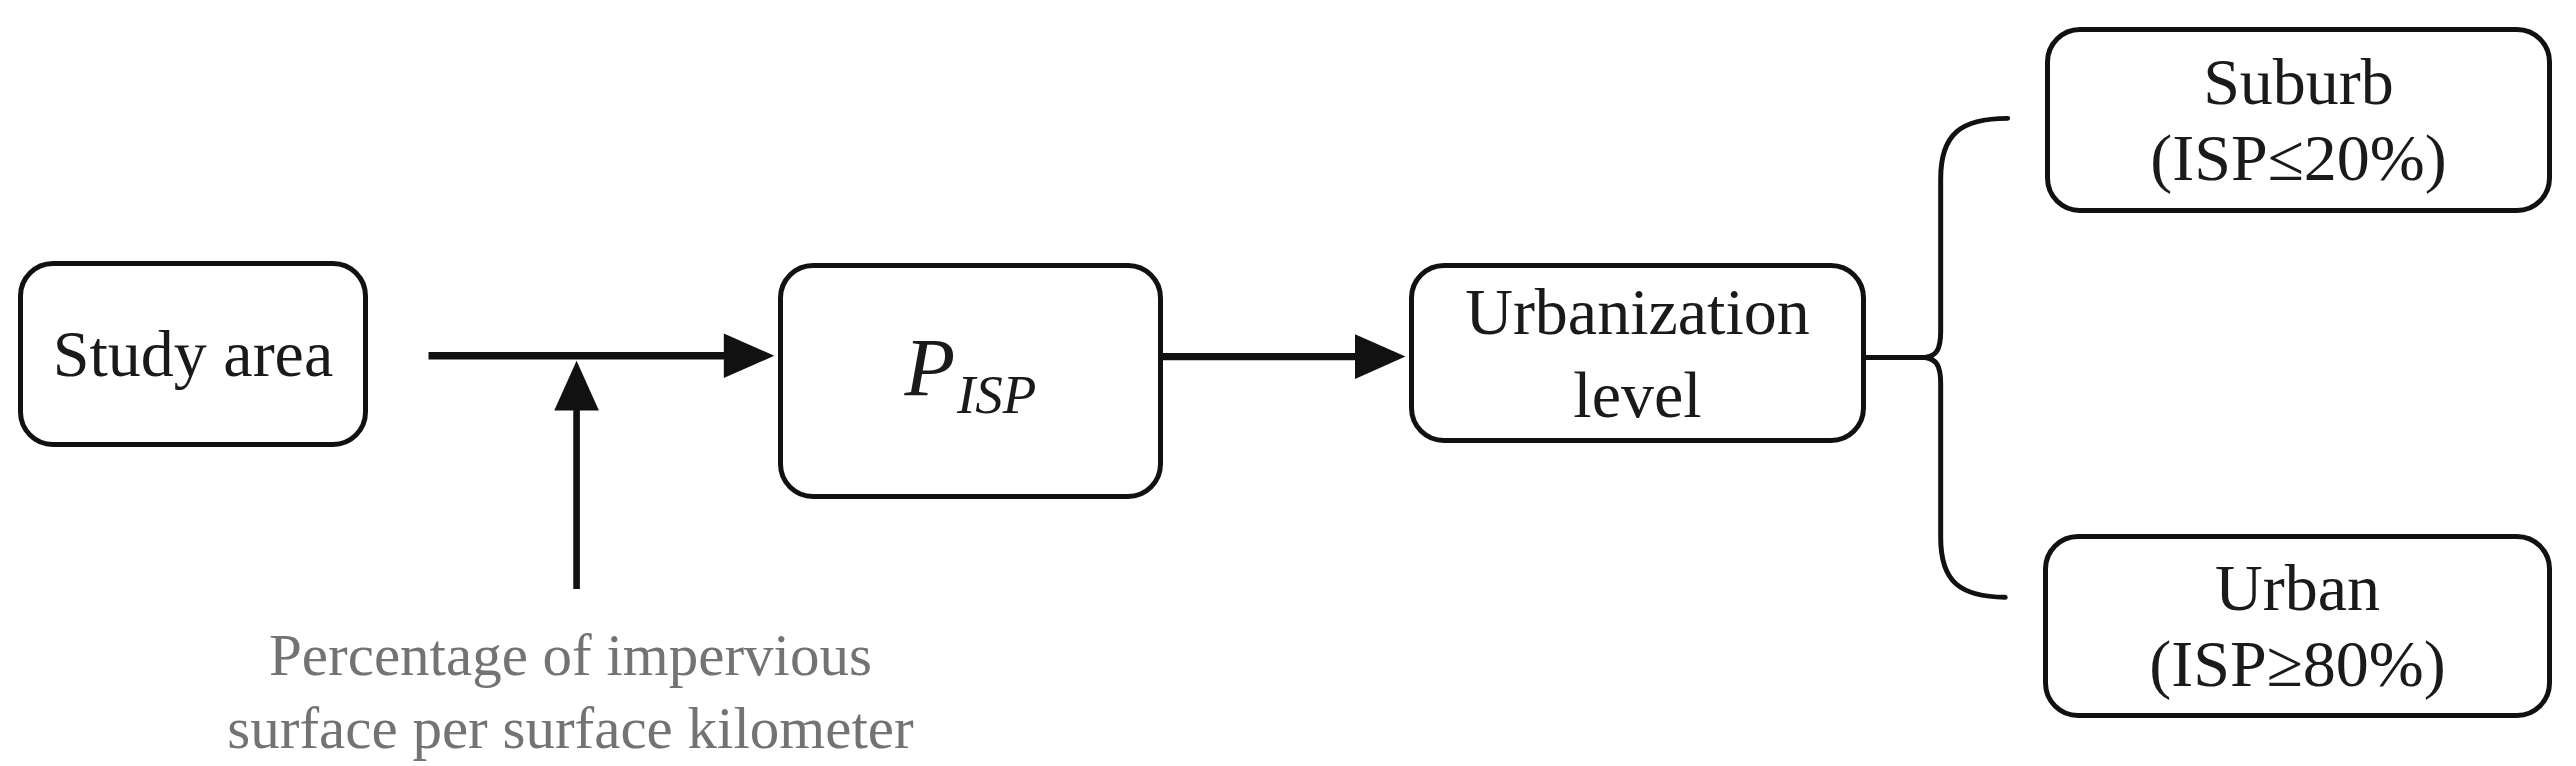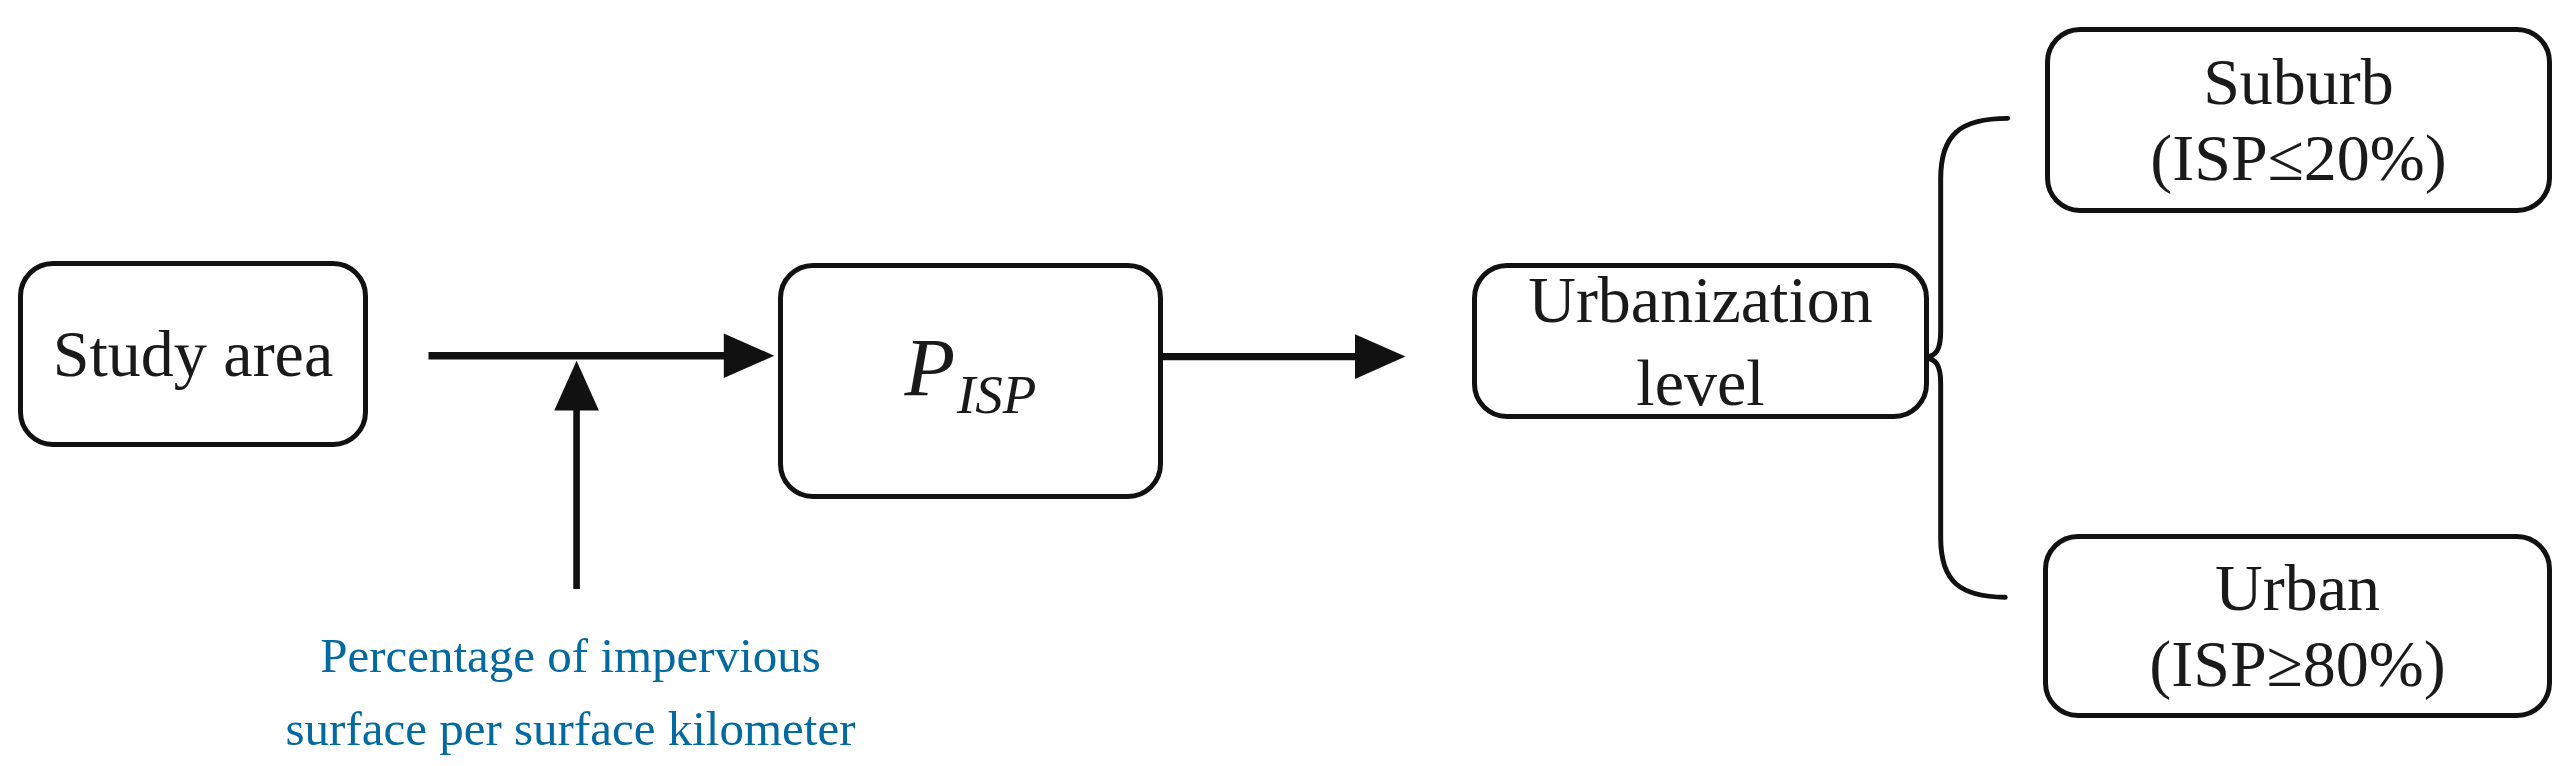--- a/index.html
+++ b/index.html
@@ -34,44 +34,44 @@
     justify-content: center;
     text-align: center;
     font-size: 66px;
     line-height: 76px;
     white-space: nowrap;
   }
   .node .ln { display: block; }
 
   .node-study-area   { left: 18px;   top: 261px; width: 350px; height: 186px; }
   .node-pisp         { left: 778px;  top: 263px; width: 385px; height: 236px; }
-  .node-urbanization { left: 1472px; top: 263px; width: 457px; height: 156px; line-height: 83px; }
+  .node-urbanization { left: 1409px; top: 263px; width: 457px; height: 180px; line-height: 83px; }
   .node-rural        { left: 2045px; top: 26.5px;  width: 507px; height: 186px; }
   .node-suburb       { left: 2042px; top: 275px; width: 510px; height: 186px; overflow: visible; }
   .node-urban        { left: 2043px; top: 534px; width: 509px; height: 184px; }
 
   .pisp-wrap {
     font-style: italic;
     font-size: 83px;
     line-height: 83px;
   }
   .pisp-sub {
     font-size: 55px;
     vertical-align: sub;
     margin-left: 1.7px;
   }
   .caption {
     position: absolute;
     left: 74px;
     top: 619px;
     width: 993px;
     text-align: center;
-    font-size: 49px;
+    font-size: 59px;
     line-height: 73px;
-    color: #0369a1;
+    color: #737373;
   }
   .caption .ln { display: block; }
 </style>
 </head>
 <body>
 
 <div class="canvas">
 
   <svg class="connector-layer" viewBox="0 0 3114 927" xmlns="http://www.w3.org/2000/svg">
 

